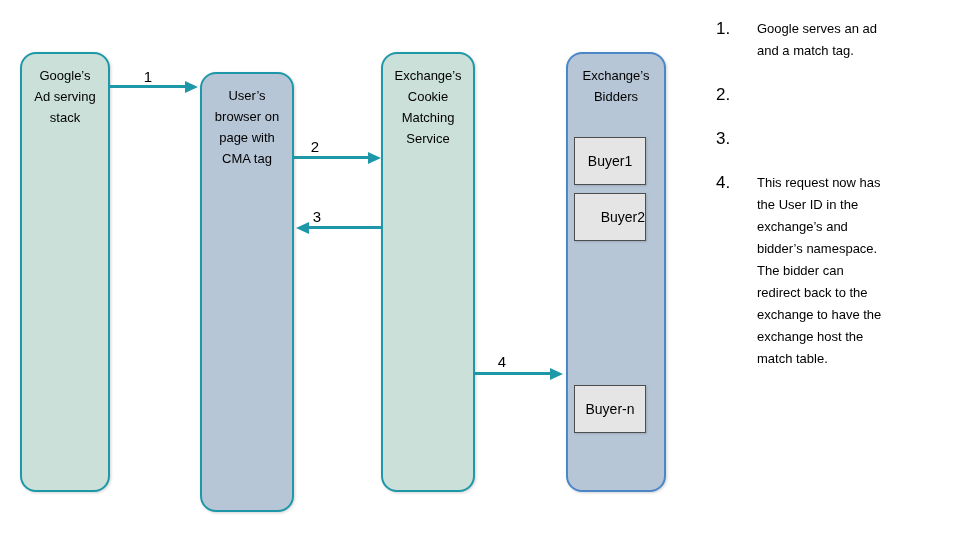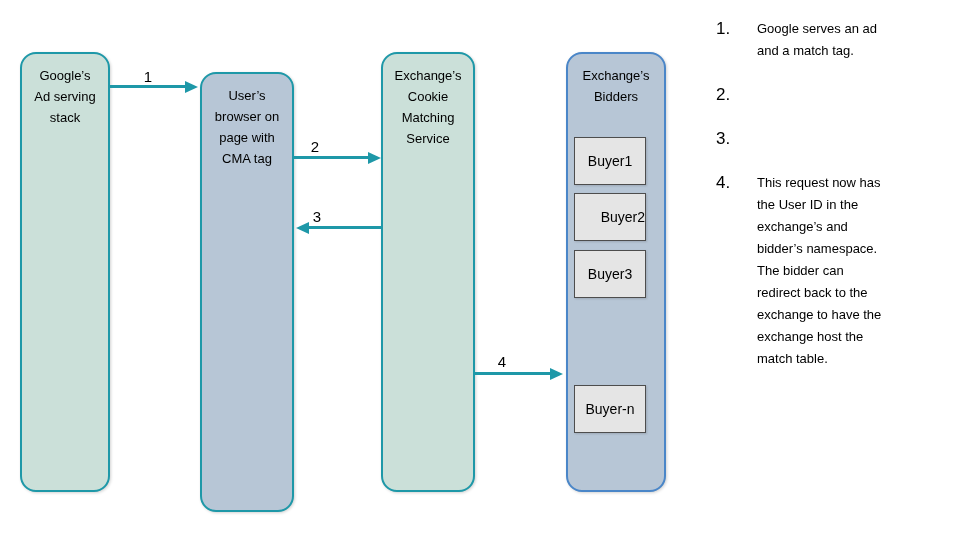--- a/index.html
+++ b/index.html
@@ -84,23 +84,20 @@
     <div class="node-label">Exchange’s
 Bidders</div>
   </div>
 
   <div class="buyer buyer1">
     <span>Buyer1</span>
   </div>
   <div class="buyer buyer2">
     <span>Buyer2</span>
   </div>
-  <div class="buyer buyer3">
-    <span>Buyer3</span>
-  </div>
   <div class="buyer buyerN">
     <span>Buyer-n</span>
   </div>
 
   <div class="arrow-line" style="left:110px;top:85px;width:76px;"></div>
   <div class="arrow-head-right" style="left:185px;top:80.5px;"></div>
   <div class="arrow-label" style="left:148px;top:76px;">1</div>
 
   <div class="arrow-line" style="left:294px;top:156px;width:76px;"></div>
   <div class="arrow-head-right" style="left:368px;top:151.5px;"></div>

